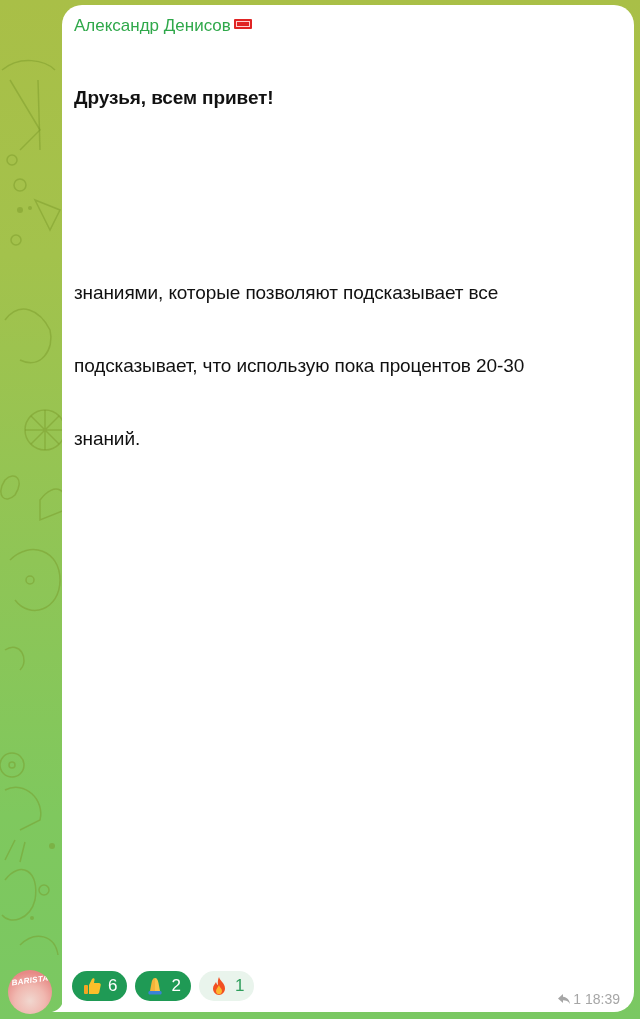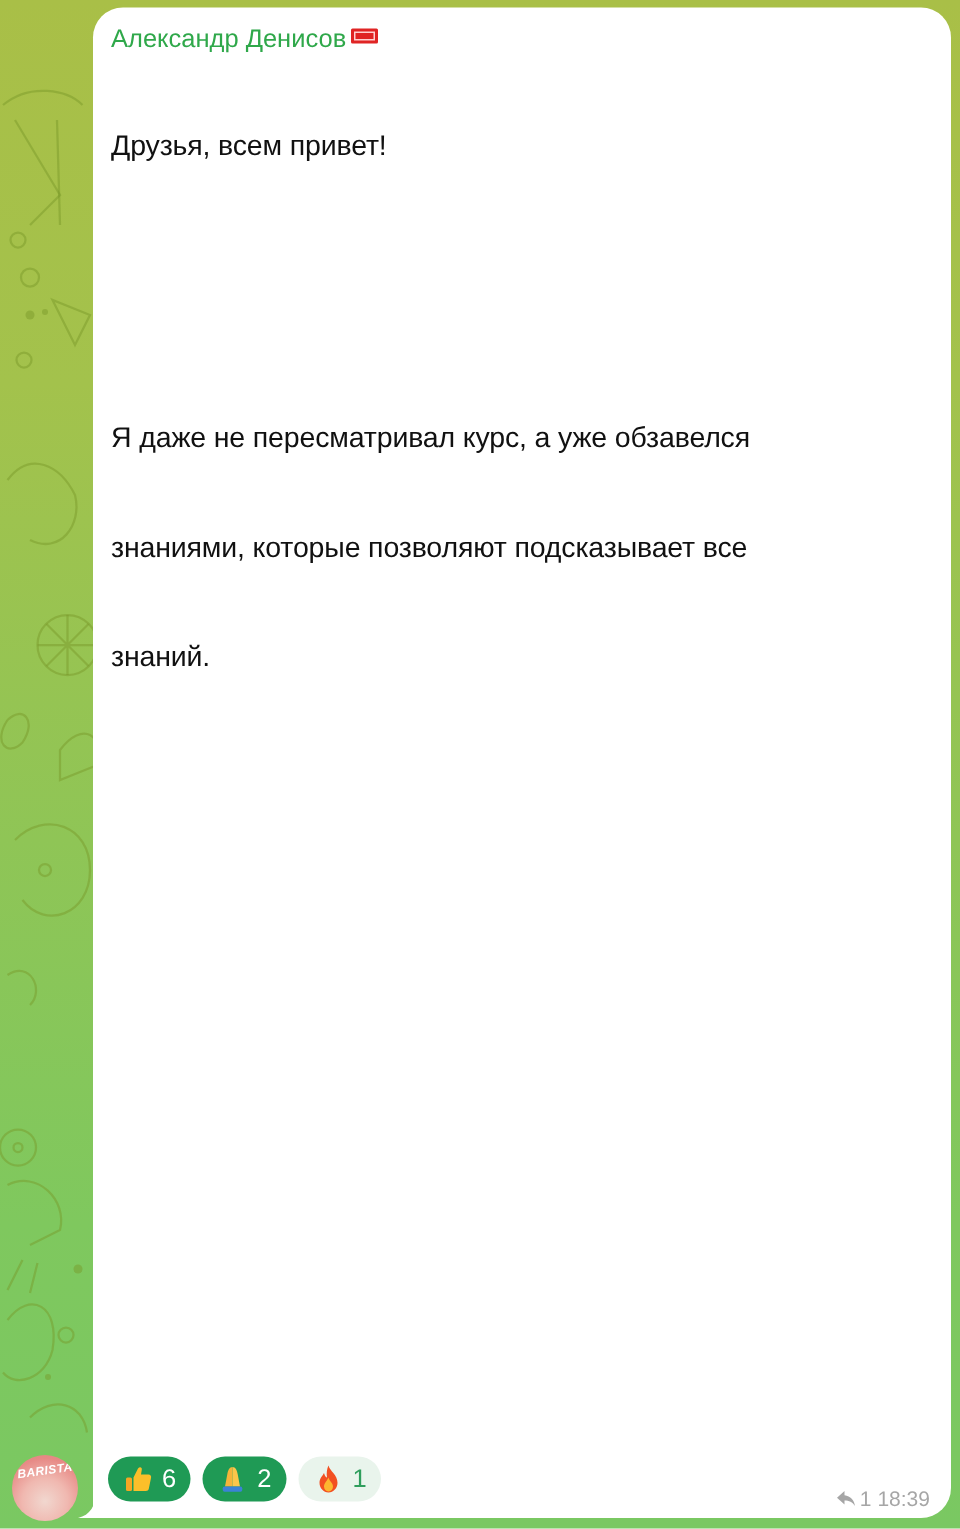--- a/index.html
+++ b/index.html
@@ -66,21 +66,21 @@
     }
     .message-text {
       color: #111111;
       font-size: 19px;
       line-height: 24.4px;
       margin: 0;
       white-space: pre-wrap;
       letter-spacing: -0.1px;
     }
     .greeting {
-      font-weight: normal;
+      font-weight: bold;
       display: block;
     }
     .para {
       display: block;
       margin-top: 24.4px;
     }
     .line { display: block; }
     .reactions {
       position: absolute;
       left: 10px;
@@ -198,22 +198,22 @@
   <div class="sender-row">
     <span class="sender-name">Александр Денисов</span>
     <span class="sender-badge"></span>
   </div>
 
   <div class="message-text">
     <span class="greeting">Друзья, всем привет!</span>
 
 
     <span class="para">
-      <span class="line">Я даже не пересматривал курс, а уже обзавелся</span>
       <span class="line">знаниями, которые позволяют подсказывает все</span>
+      <span class="line">подсказывает, что использую пока процентов 20-30</span>
       <span class="line">знаний.</span>
     </span>
 
     
 
     
 
     
 
     

